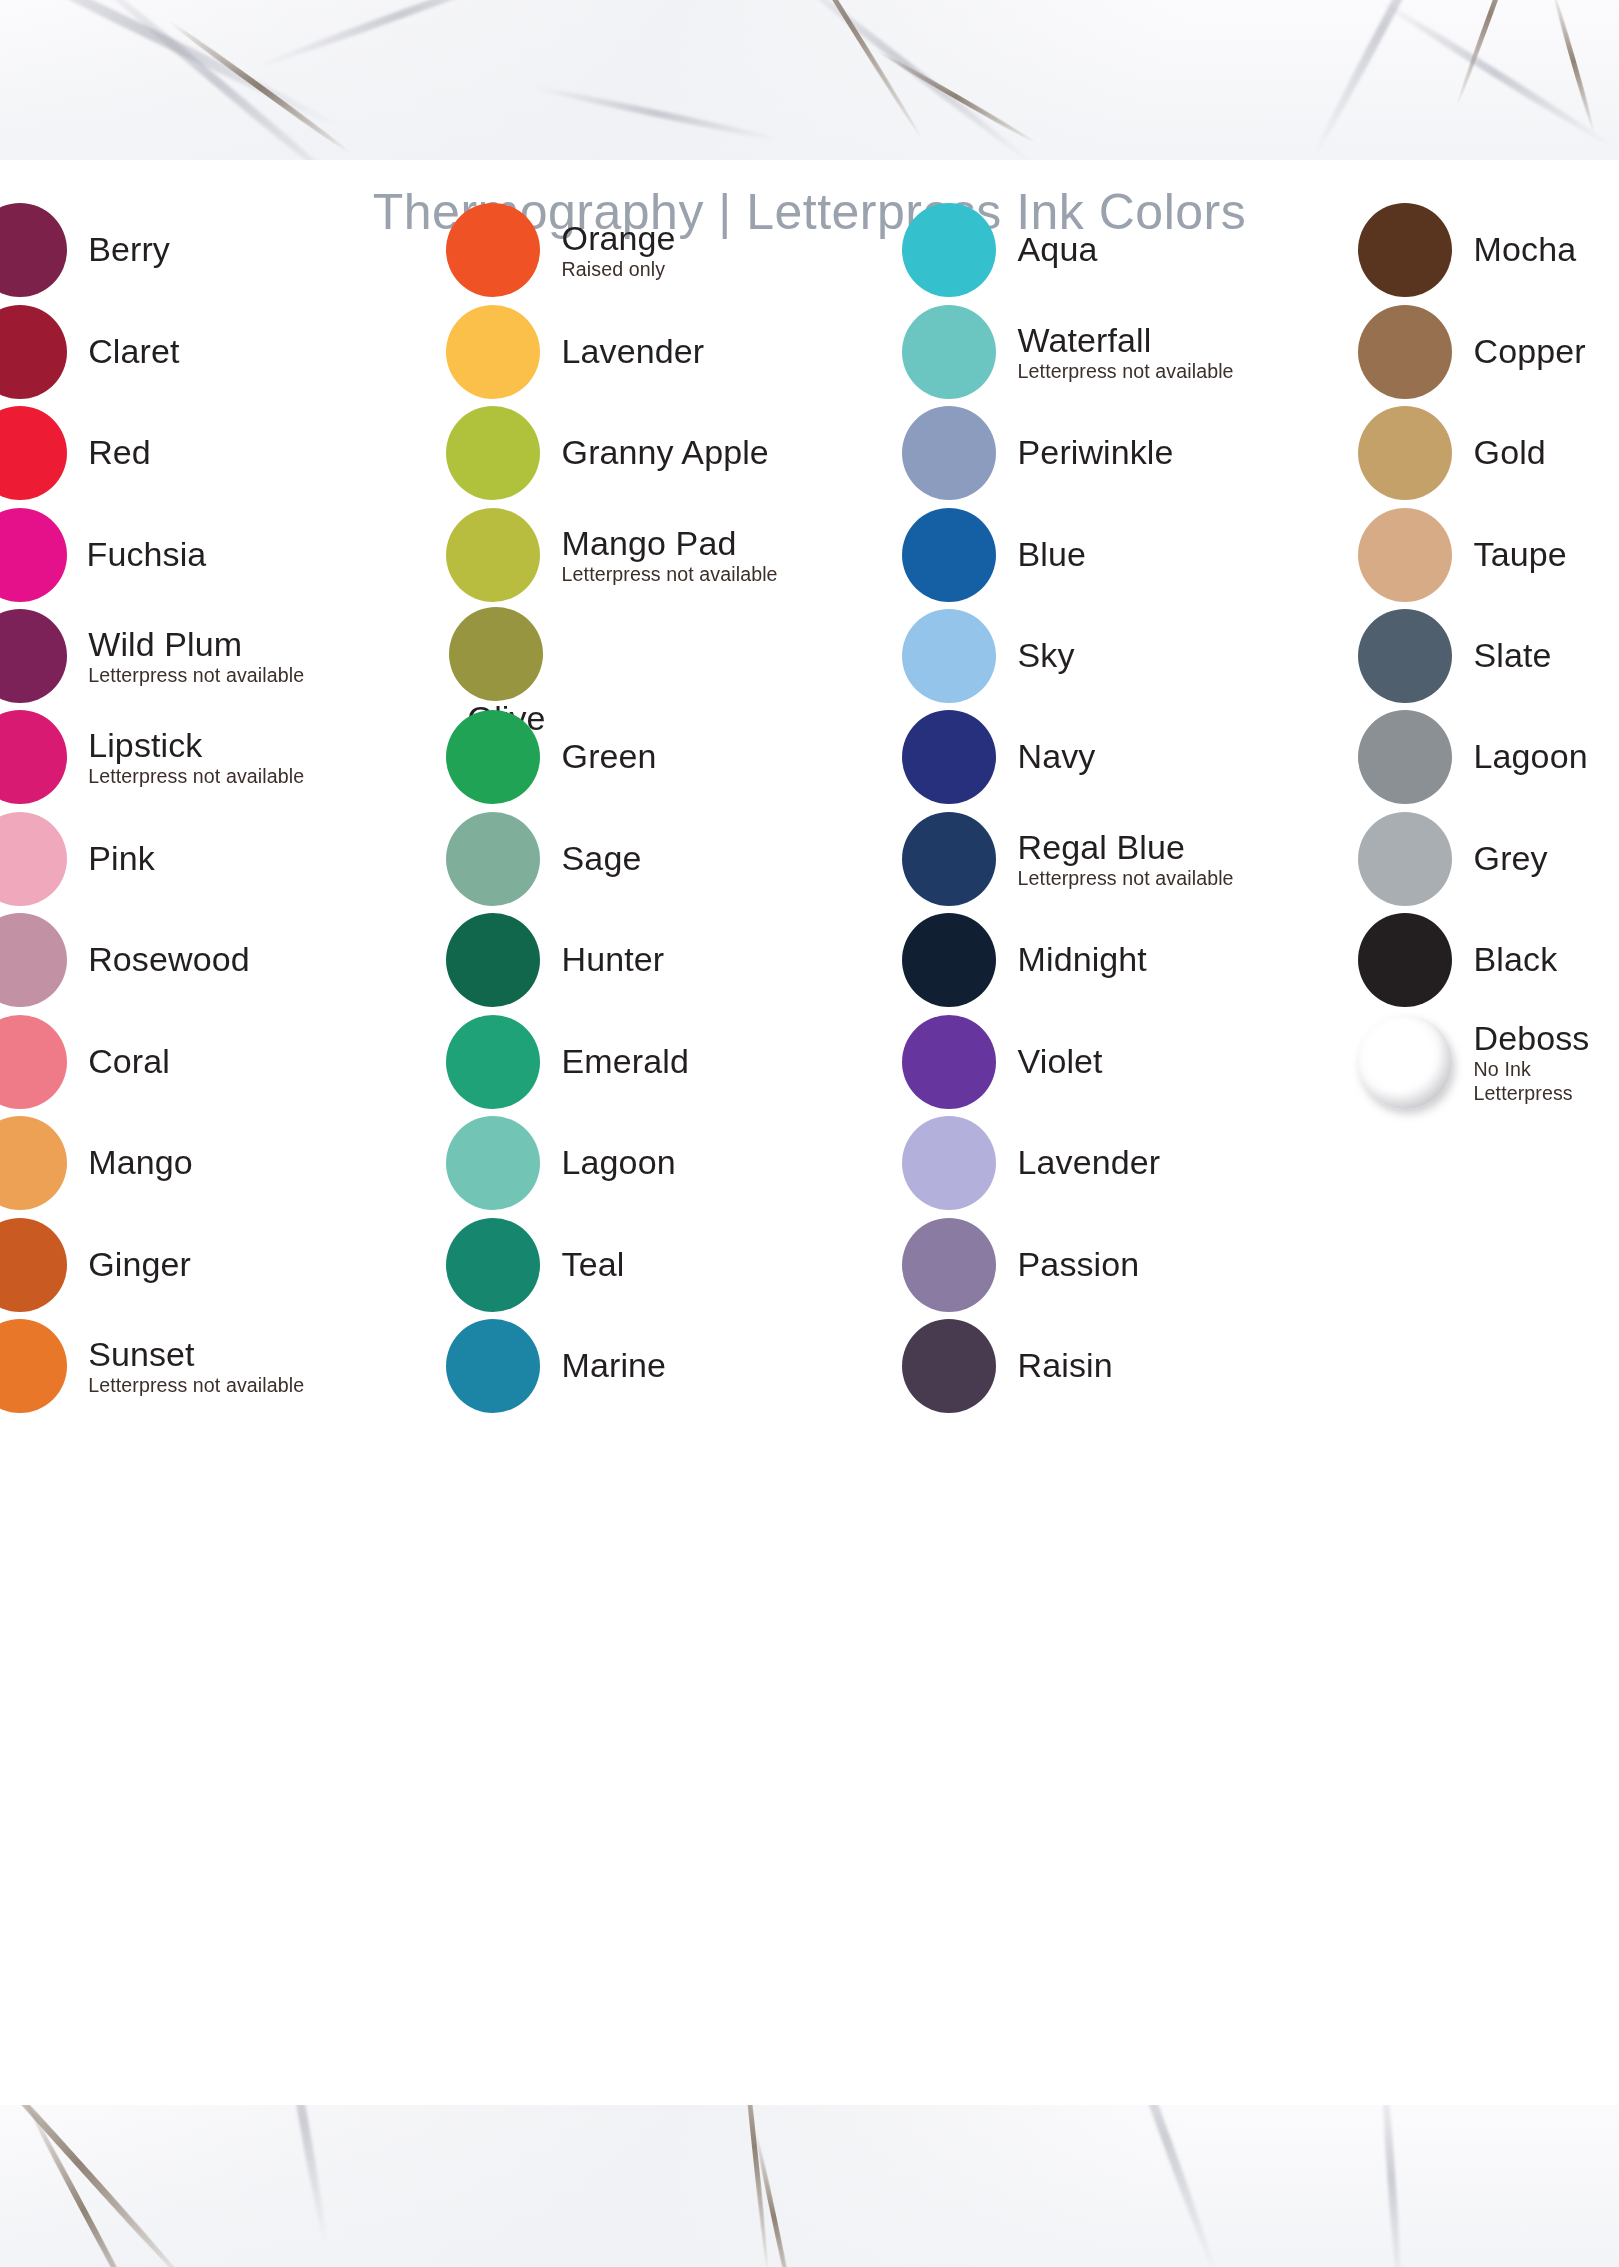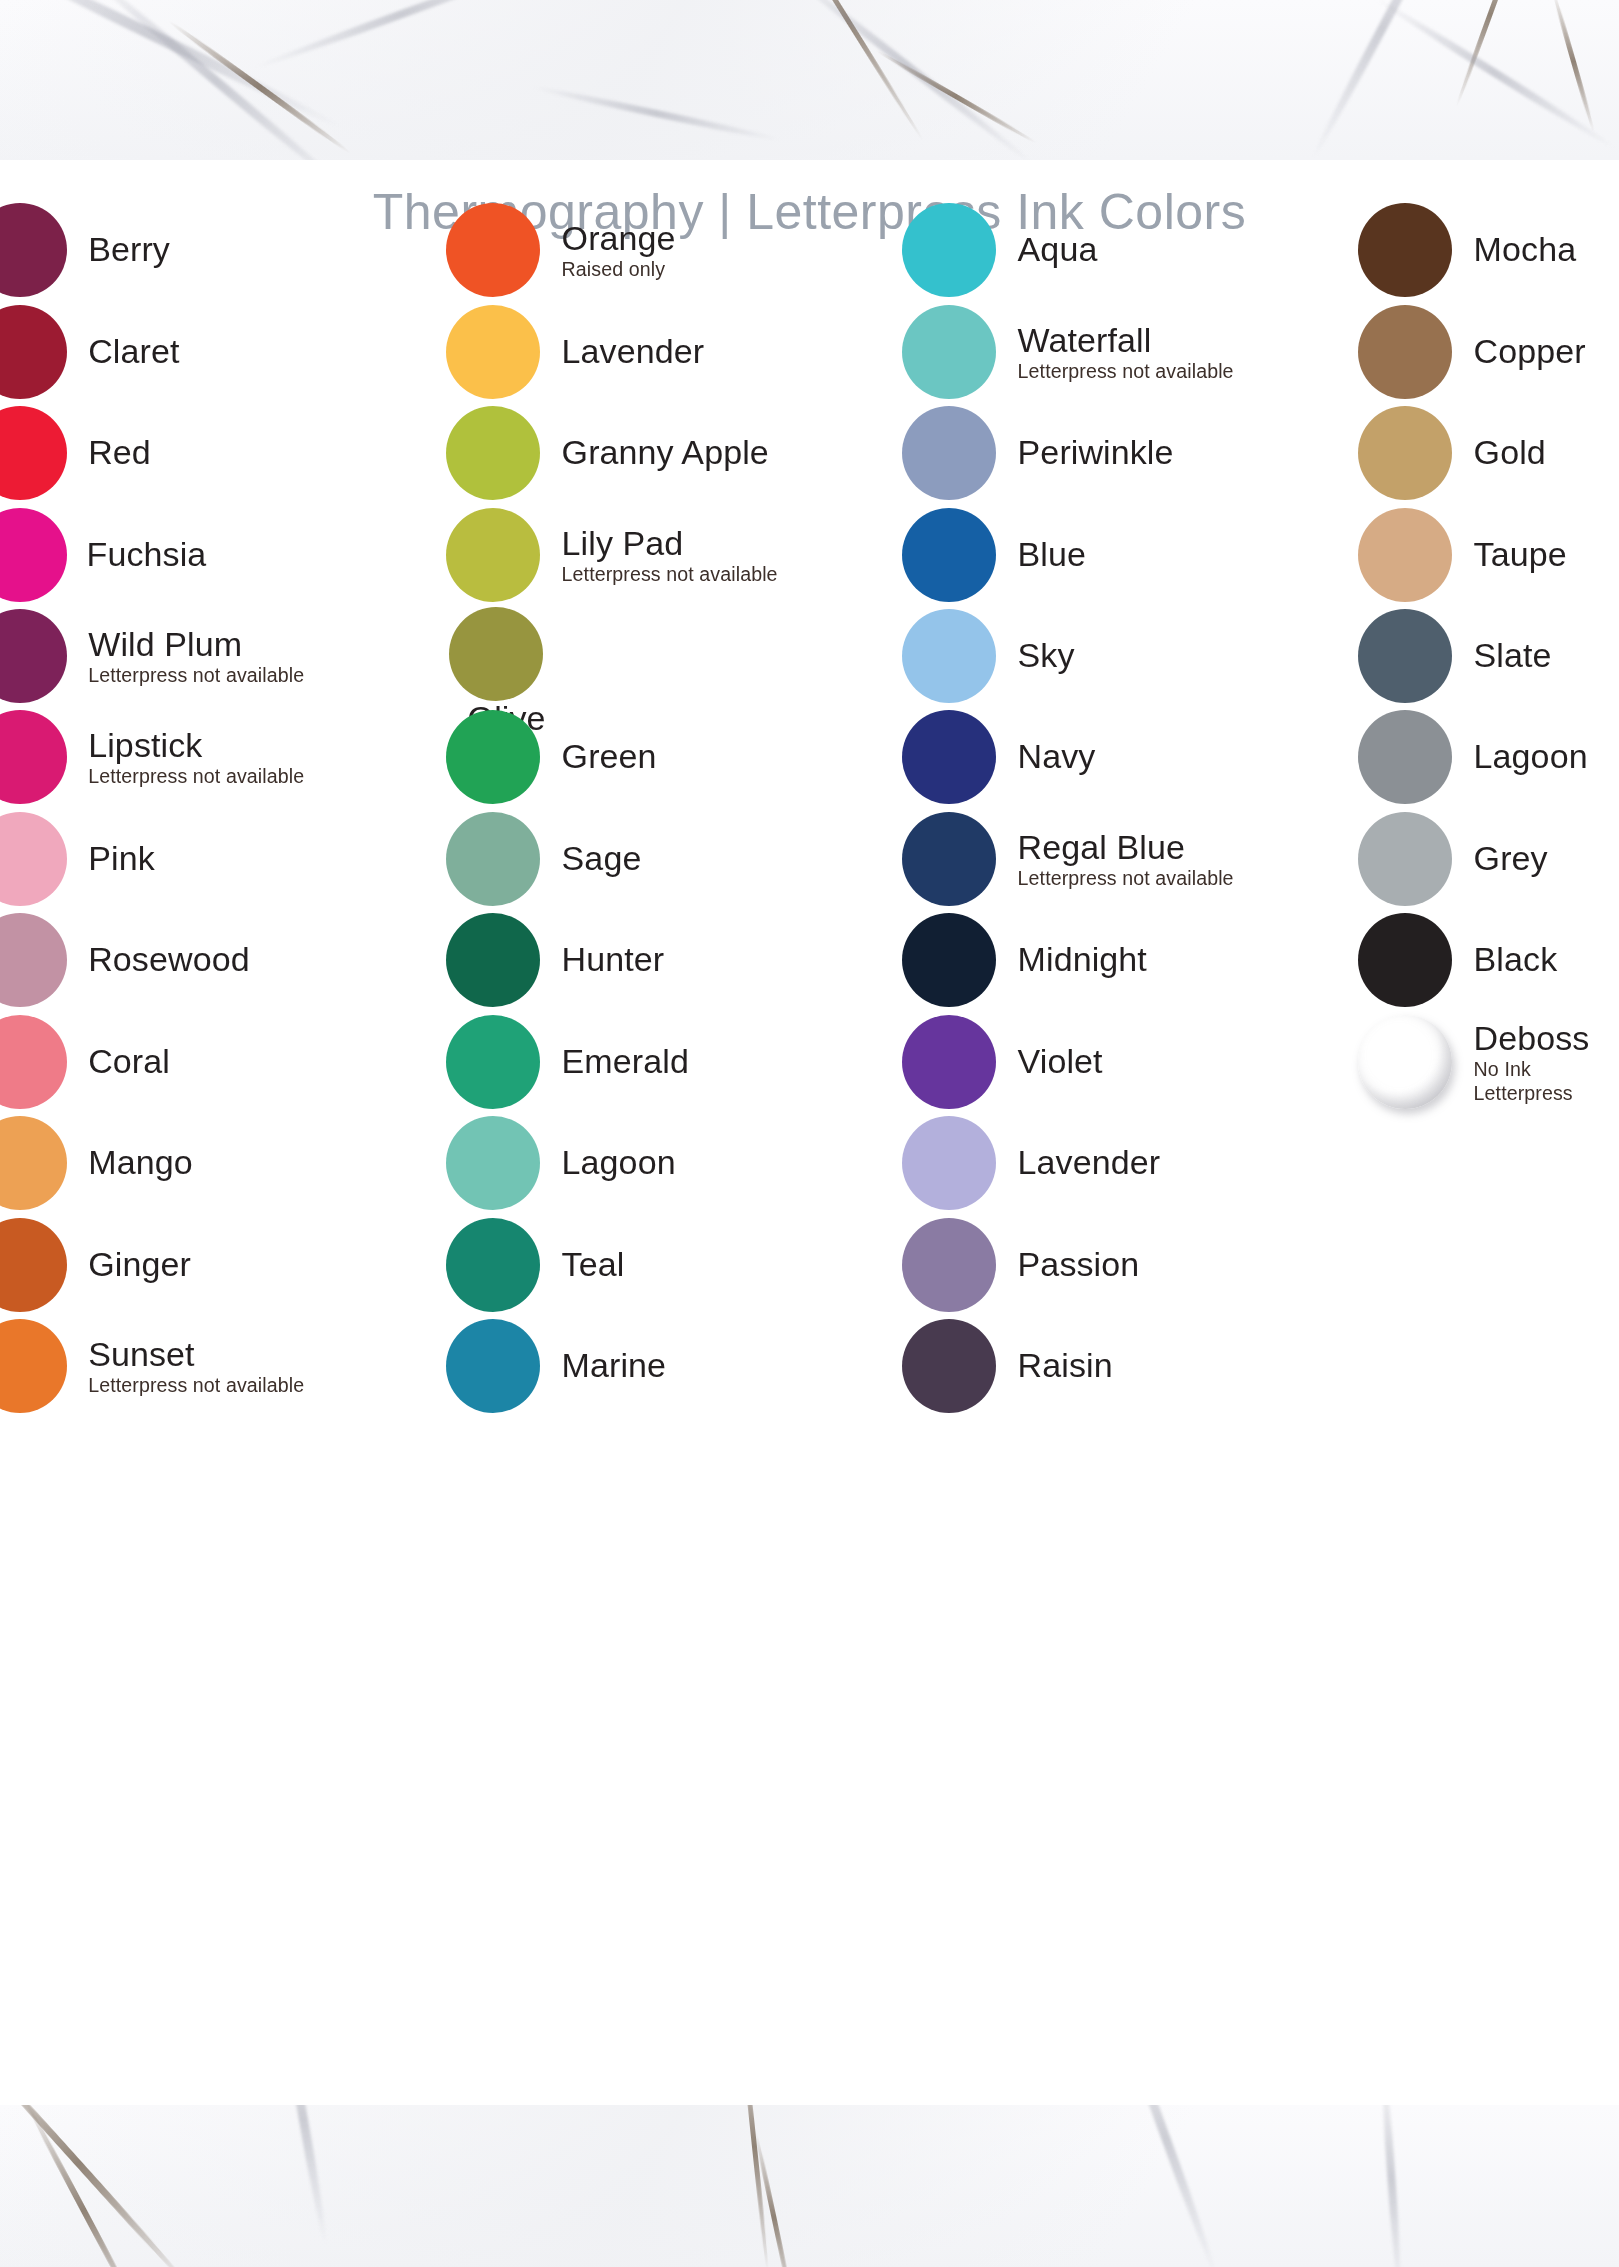--- a/index.html
+++ b/index.html
@@ -246,21 +246,21 @@
         </div>
         <div class="swatch-row" style="left: 446px; top: 244px;">
           <div class="dot" style="background: rgb(176, 193, 60);"></div>
           <div class="labels">
             <div class="name">Granny Apple</div>
           </div>
         </div>
         <div class="swatch-row" style="left: 446px; top: 346px;">
           <div class="dot" style="background: rgb(185, 189, 63);"></div>
           <div class="labels">
-            <div class="name">Lily Pad</div>
+            <div class="name">Mango Pad</div>
             <div class="note">Letterpress not available</div>
           </div>
         </div>
         <div class="swatch-row" style="left: 446px; top: 447px; flex-direction: column;">
           <div class="dot" style="background: rgb(151, 149, 63);"></div>
           <div class="labels">
             <div class="name">Olive</div>
           </div>
         </div>
         <div class="swatch-row" style="left: 446px; top: 548px;">

